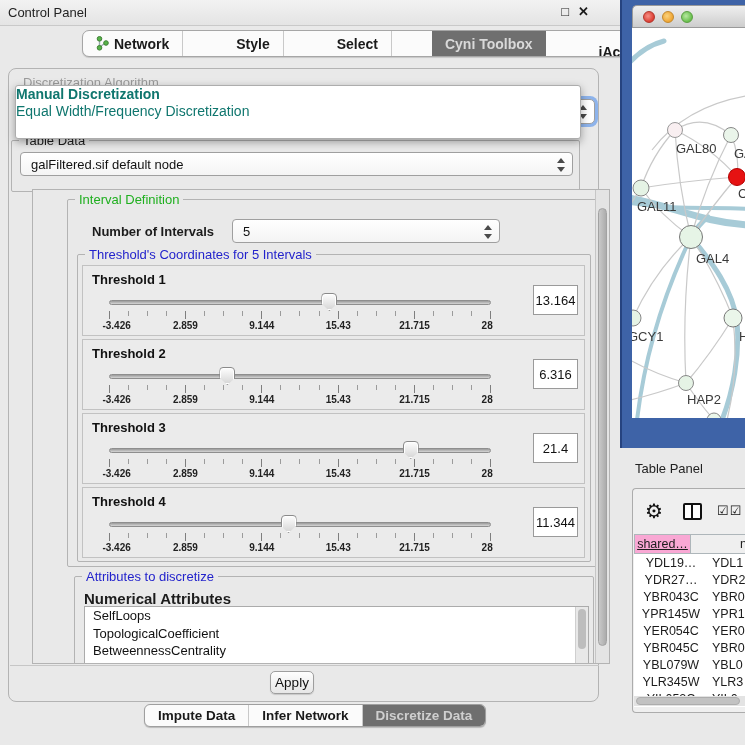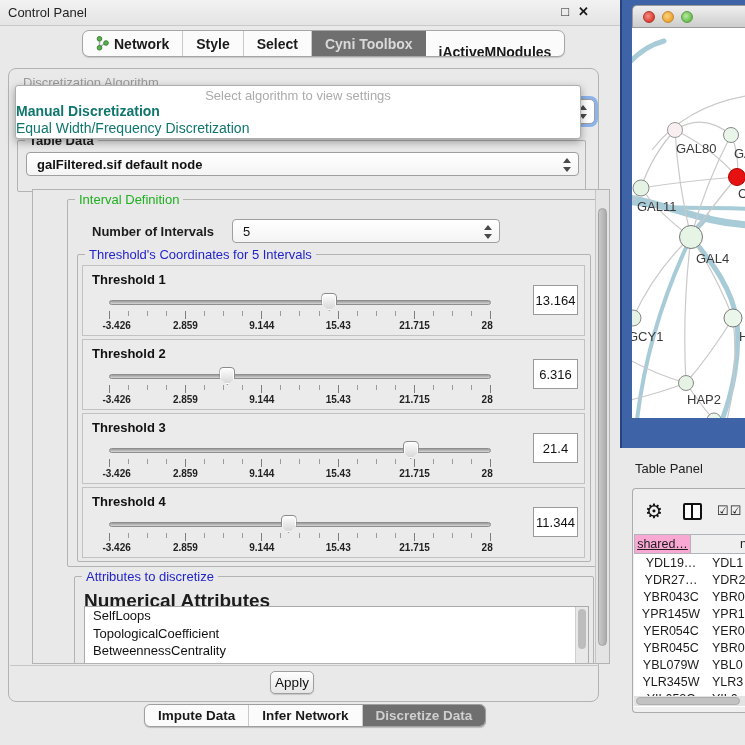--- a/index.html
+++ b/index.html
@@ -6,21 +6,21 @@
   html,body { width:745px; height:745px; overflow:hidden; }
   body { font-family:"Liberation Sans", sans-serif; background:#E9E9E9; position:relative; color:#1c1c1c; }
   .abs { position:absolute; }
 
   
   .titlebar { left:0; top:0; width:620px; height:26px; background:linear-gradient(#F2F2F2,#E4E4E4); border-bottom:1px solid #C9C9C9; }
   .titlebar .t { position:absolute; left:8px; top:5px; font-size:13px; color:#222; }
   .win-icons { position:absolute; right:22px; top:4px; font-size:13px; color:#1a1a1a; letter-spacing:9px; }
   .win-icons .x { font-weight:bold; }
 
-  .tabbar { left:82px; top:30px; height:27px; display:flex; border:1px solid #A6A6A6; border-radius:7px; overflow:hidden; background:#FBFBFB; box-shadow:0 1px 1px rgba(0,0,0,.15); }
+  .tabbar { left:82px; top:30px; height:27px; display:flex; border:1px solid #A6A6A6; border-radius:7px; overflow:hidden; background:#FBFBFB; box-shadow:0 1px 1px rgba(0,0,0,.15);gap:40px; }
   .tab { display:flex; align-items:center; gap:5px; padding:0 13px; font-size:14px; font-weight:bold; color:#1a1a1a; border-right:1px solid #C9C9C9; }
   .tab:last-child { border-right:none;margin-top:17px; }
   .tab.sel { background:#6F6F6F; color:#D9D9D9; border-right:none; }
 
   .outer-panel { left:8px; top:68px; width:591px; height:634px; border:1px solid #B3B3B3; border-radius:8px; background:#E9E9E9; }
 
   .fieldset { position:absolute; border:1px solid #B3B3B3; border-radius:2px; }
   .fieldset > .legend { position:absolute; top:-8px; left:7px; background:#E9E9E9; padding:0 4px; font-size:13px; }
   .legend.green { color:#1FAF1F; }
   .legend.blue { color:#2323CC; }
@@ -134,26 +134,25 @@
 </div>
 
 <div class="abs outer-panel">
 
   <span class="abs" style="left:14px;top:6px;font-size:13px;color:#9A9A9A;z-index:0;">Discretization Algorithm</span>
   <div class="abs algo-combo-focus" style="top:30px;">
     <span class="stepper"></span>
   </div>
 
   <div class="abs popup" style="left:6px;top:16px;">
-    <div class="hint">Select algorithm to view settings</div>
     <div class="opt b">Manual Discretization</div>
     <div class="opt">Equal Width/Frequency Discretization</div>
   </div>
 
-  <div class="fieldset" style="left:8px;top:71px;width:569px;height:52px;font-weight:bold;">
+  <div class="fieldset" style="left:2px;top:71px;width:569px;height:52px;">
     <span class="legend">Table Data</span>
     <div class="combo" style="left:8px;top:11px;width:553px;">
       <span>galFiltered.sif default node</span>
       <span class="stepper"></span>
     </div>
   </div>
 
   <div class="abs scrollarea" style="left:23px;top:120px;">
 
     <div class="fieldset" style="left:34px;top:9px;width:530px;height:368px;">
@@ -237,21 +236,21 @@
           <span style="left:80%">21.715</span>
           <span style="left:99%">28</span>
         </div>
       </div>
       <div class="valbox">11.344</div>
     </div>
 
     <div class="fieldset" style="left:41px;top:386px;width:520px;height:90px;">
       <span class="legend blue">Attributes to discretize</span>
     </div>
-    <span class="abs" style="left:51px;top:400px;font-size:19px;font-weight:bold;">Numerical Attributes</span>
+    <span class="abs" style="left:51px;top:400px;font-size:15px;font-weight:bold;">Numerical Attributes</span>
     <div class="attr-list">
       <div class="item">SelfLoops</div>
       <div class="item">TopologicalCoefficient</div>
       <div class="item">BetweennessCentrality</div>
       <div class="attr-vscroll">
           <div class="thumb"></div>
         </div>
     </div>
 
     <div class="vscroll">

